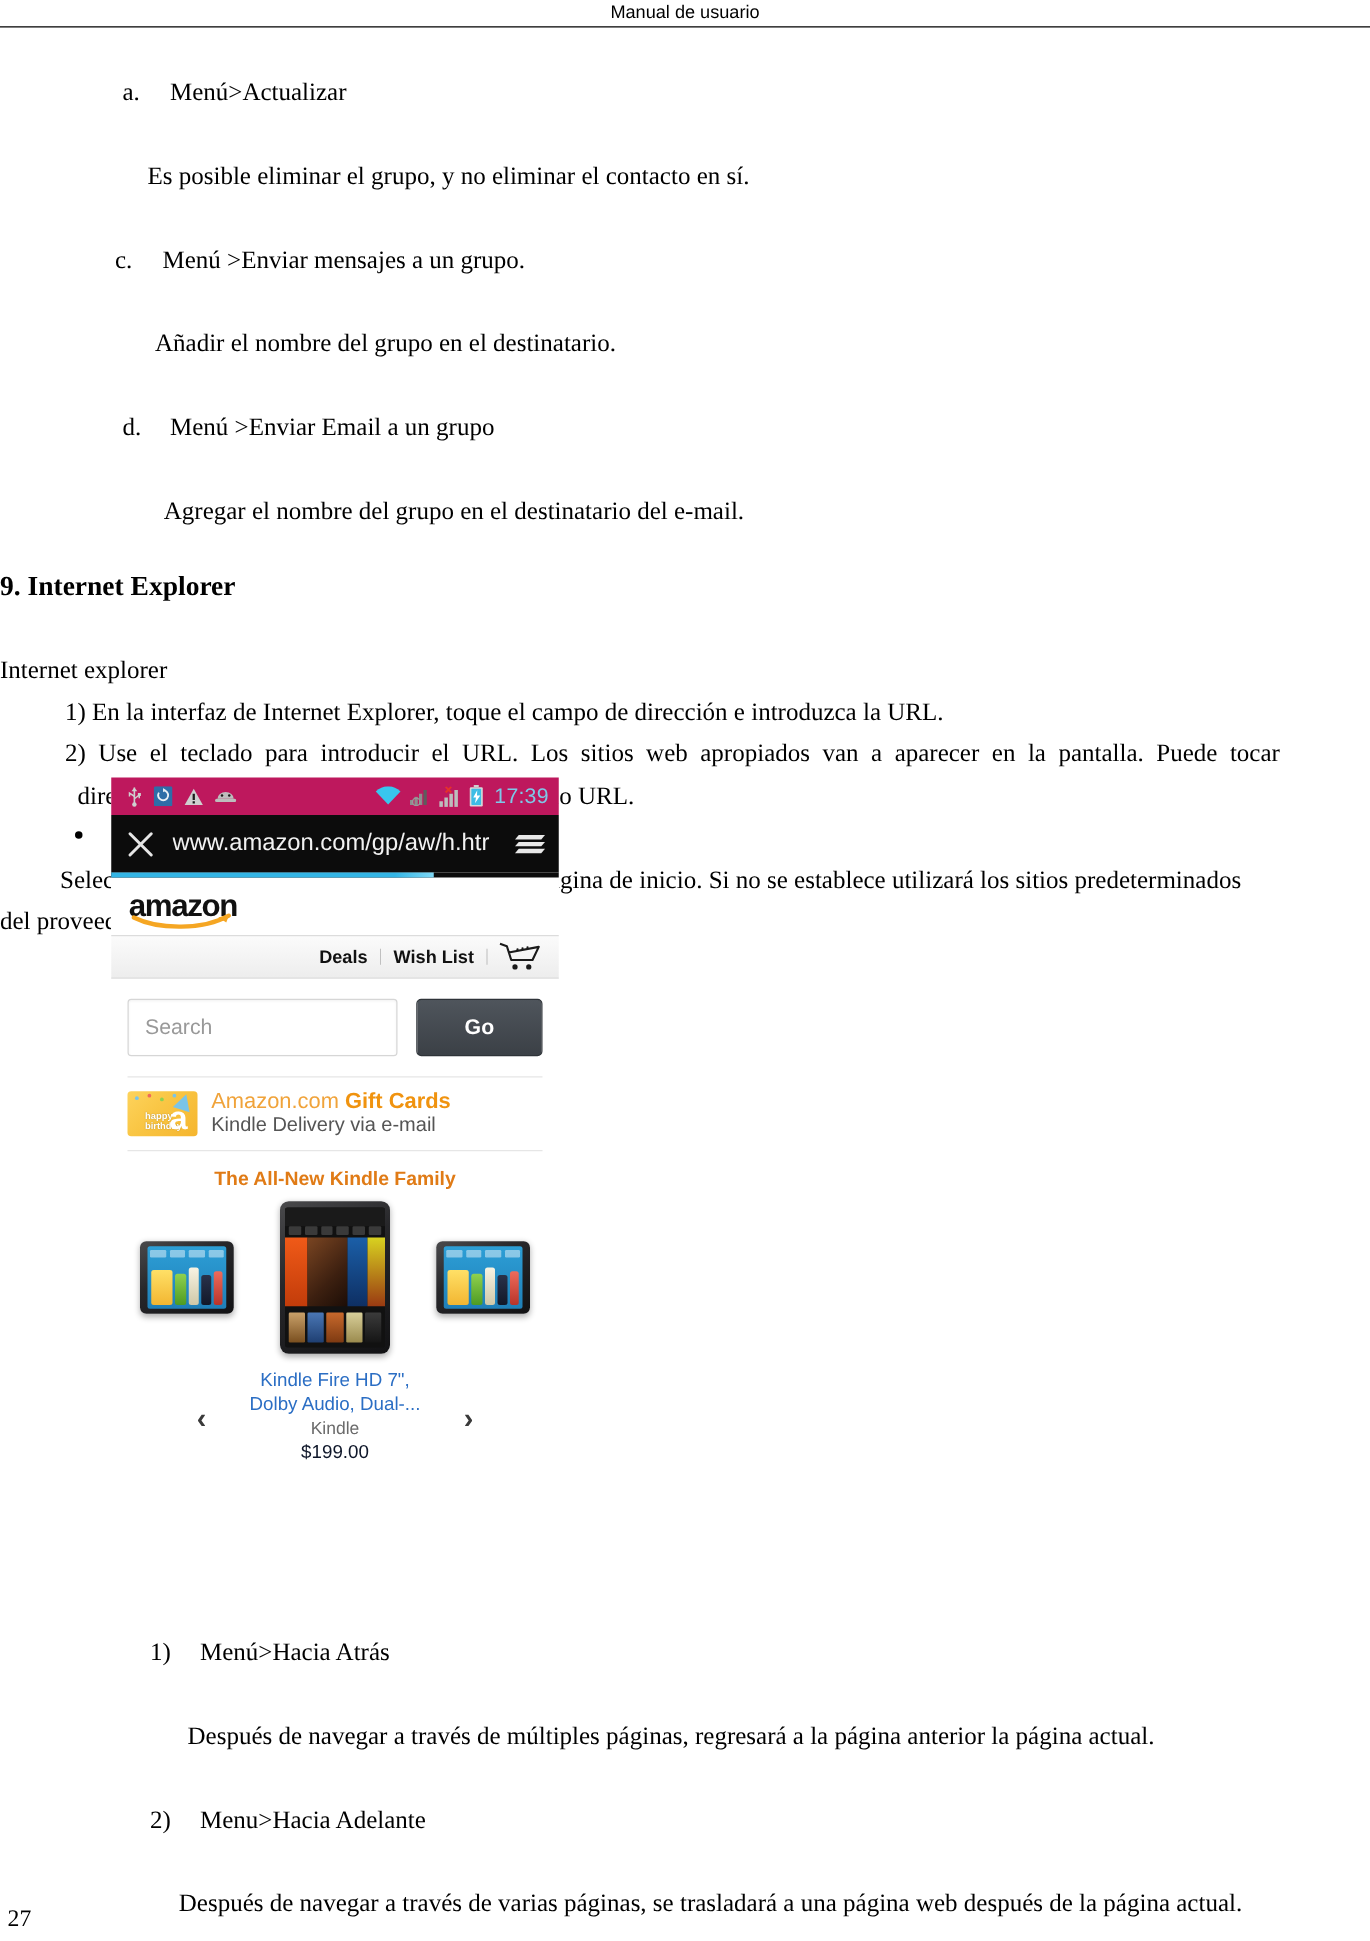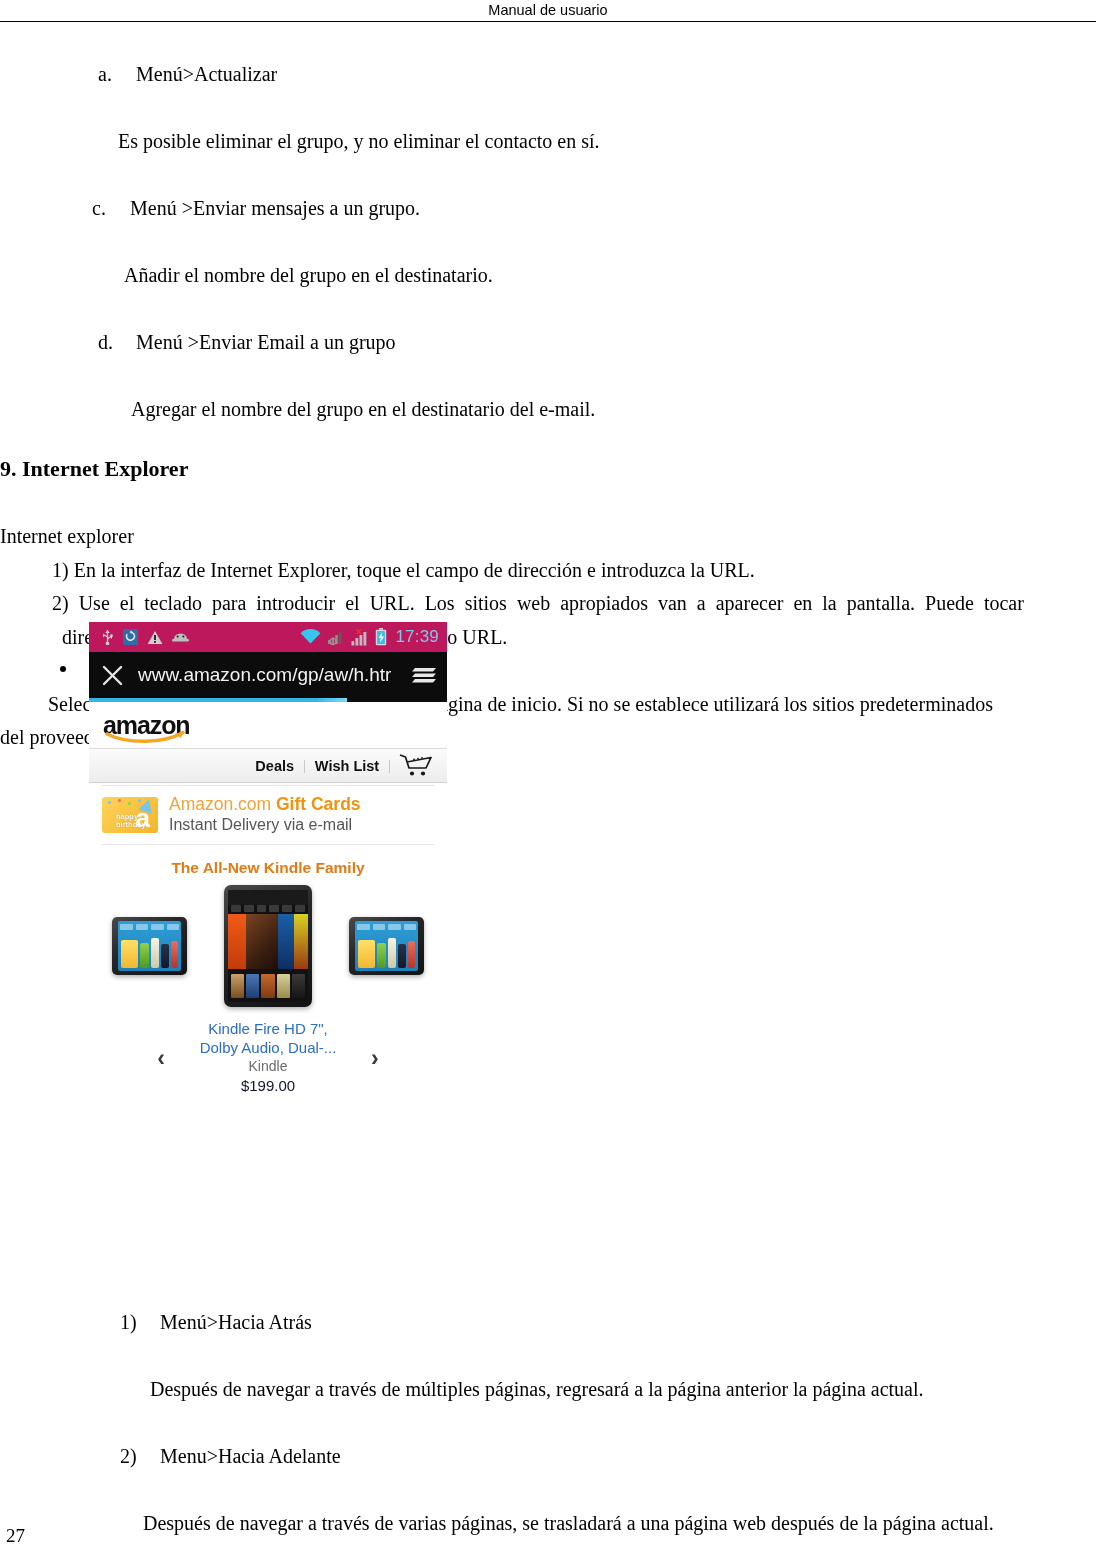--- a/index.html
+++ b/index.html
@@ -578,34 +578,38 @@
       <svg class="cart-icon" width="34" height="25" viewBox="0 0 34 25">
         <path d="M1 2 L6.5 4 L10 15 H27 L32 4.5 L8 9" stroke="#1a1a1a" stroke-width="1.7" fill="none" stroke-linejoin="round"></path>
         <circle cx="13" cy="20.5" r="2.1" fill="#1a1a1a"></circle>
         <circle cx="24" cy="20.5" r="2.1" fill="#1a1a1a"></circle>
         <circle cx="15" cy="6.5" r="0.9" fill="#1a1a1a"></circle>
         <circle cx="19" cy="5.6" r="0.9" fill="#1a1a1a"></circle>
         <circle cx="23" cy="4.8" r="0.9" fill="#1a1a1a"></circle>
       </svg>
     </div>
 
+    <div class="search-row">
+      <div class="search-input">Search</div>
+      <div class="go-btn">Go</div>
+    </div>
 
     <div class="gc-wrap">
       <div class="gc-thumb">
         <span class="conf" style="left:6px;top:4px;width:3px;height:3px;background:#7ac4e8;"></span>
         <span class="conf" style="left:16px;top:2px;width:3px;height:3px;background:#ef6b5b;"></span>
         <span class="conf" style="left:26px;top:5px;width:3px;height:3px;background:#8fd14f;"></span>
         <span class="conf" style="left:36px;top:2px;width:3px;height:3px;background:#7ac4e8;"></span>
         <span class="gc-hat"></span>
         <span class="gc-hb"><span>happy</span><br><span>birthday</span></span>
         <span class="gc-a">a</span>
       </div>
       <div class="gc-text">
         <div class="gc-line1"><span>Amazon.com </span><b>Gift Cards</b></div>
-        <div class="gc-line2">Instant Delivery via e-mail</div>
+        <div class="gc-line2">Kindle Delivery via e-mail</div>
       </div>
     </div>
 
     <div class="kf-title">The All-New Kindle Family</div>
 
     <div class="kf-stage">
       <div class="tablet tab-small left">
         <div class="bezel small">
           <div class="screen kids">
             <div class="kid-top">

